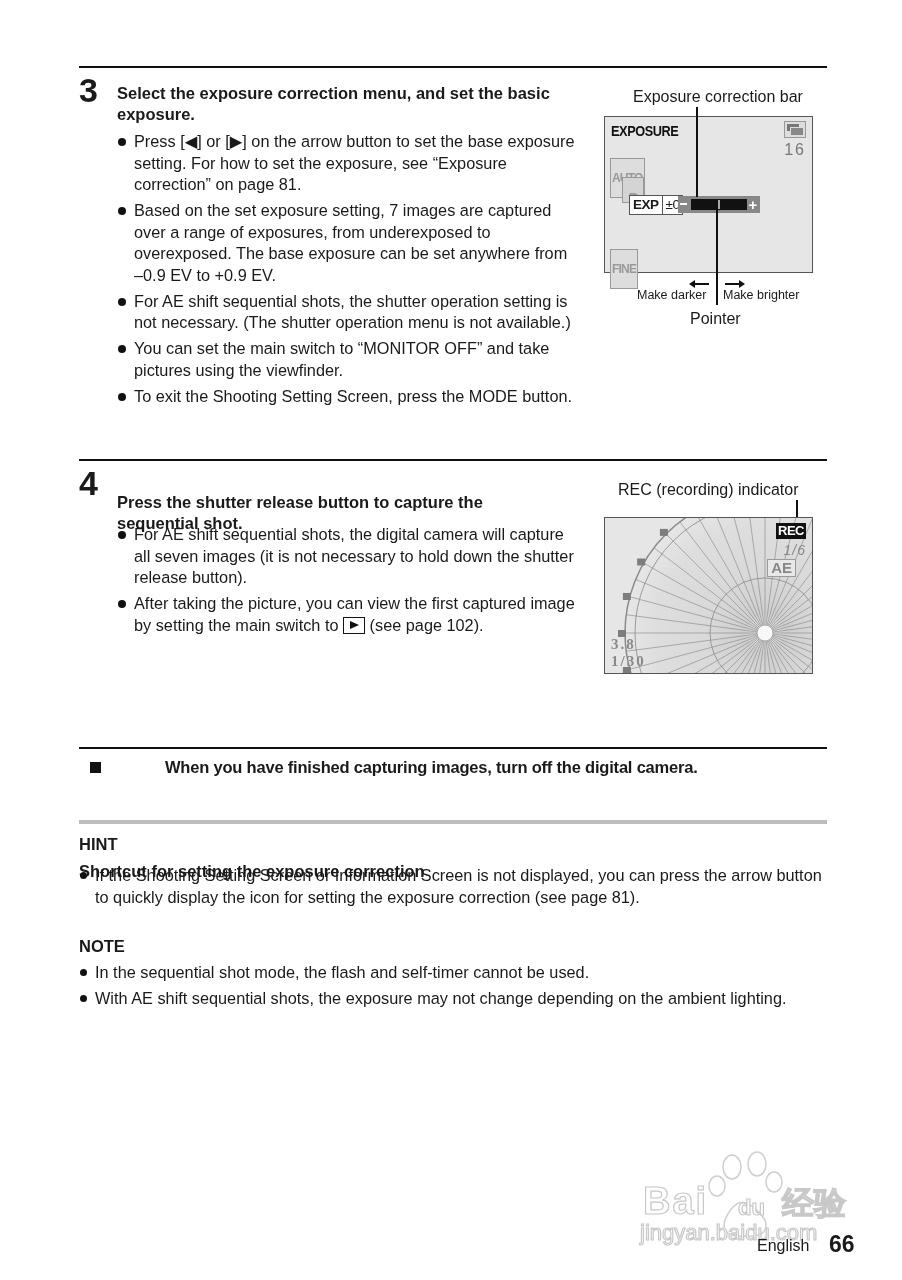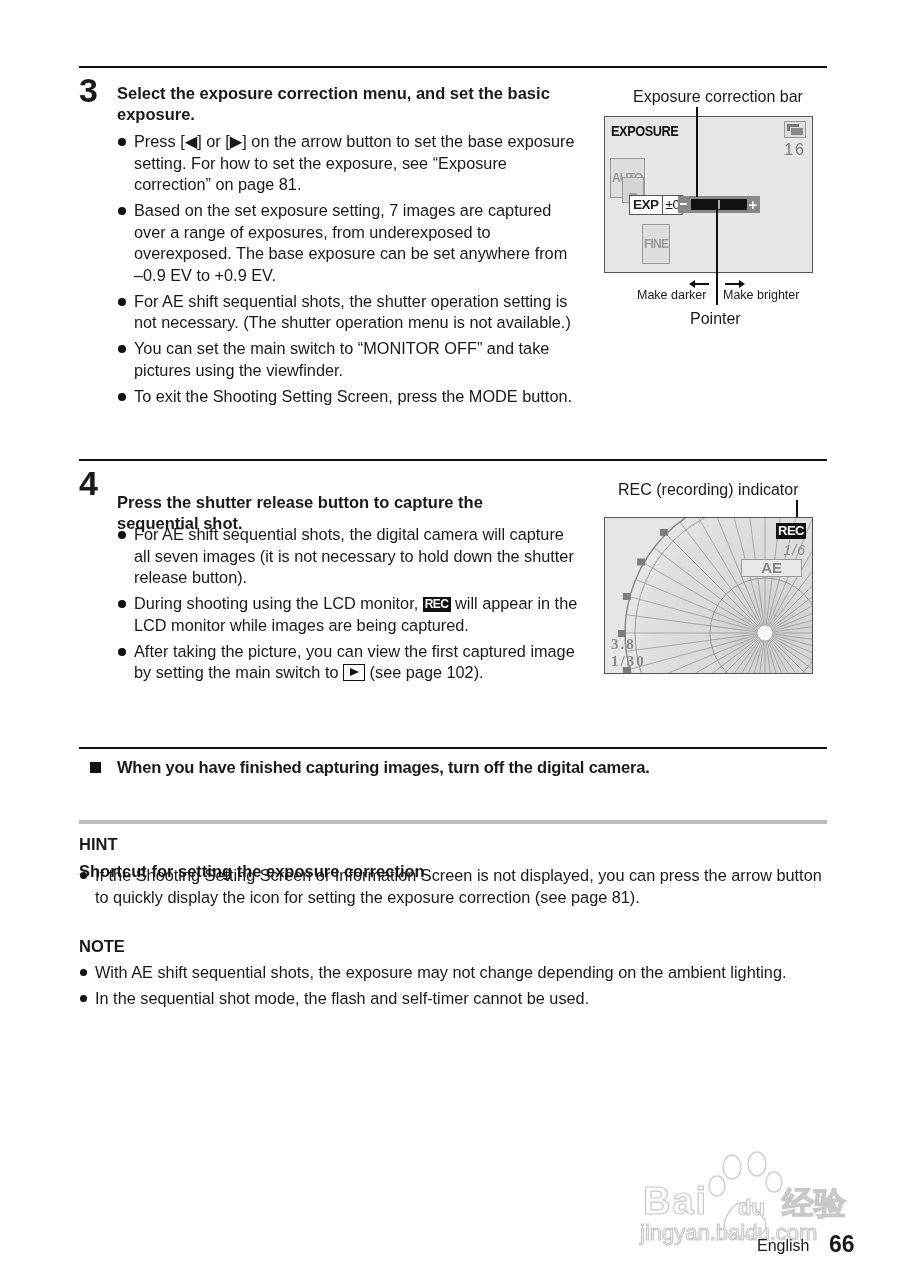--- a/index.html
+++ b/index.html
@@ -23,46 +23,46 @@
   .fig-label { position: absolute; font-size: 16px; color: #1a1a1a; }
   .lcd1 { position: absolute; left: 604px; top: 116px; width: 209px; height: 157px; background: #e6e6e6; border: 1.5px solid #555; }
   .lcd1 .title { position: absolute; left: 6px; top: 5px; font-size: 15px; font-weight: bold; letter-spacing: -0.5px; transform: scaleX(0.85); transform-origin: left; color: #111; }
   .lcd1 .seq-icon { position: absolute; right: 6px; top: 4px; width: 22px; height: 17px; border: 1.5px solid #999; background: #ddd; }
   .lcd1 .seq-icon::before { content: ""; position: absolute; left: 2px; top: 2px; width: 12px; height: 7px; background: #777; }
   .lcd1 .seq-icon::after { content: ""; position: absolute; left: 5px; top: 5px; width: 12px; height: 7px; background: #888; border: 1px solid #ddd; }
   .lcd1 .count { position: absolute; right: 6px; top: 24px; font-size: 16px; color: #777; letter-spacing: 2px; }
   .badge { position: absolute; border: 1.5px solid #999; color: #999; font-weight: bold; font-size: 12px; line-height: 14px; padding: 12px 1px; background: #ddd; letter-spacing: -0.8px; }
   .badge.auto { left: 5px; top: 41px; }
   .badge.p { left: 17px; top: 60px; width: 22px; height: 18px; text-align: center; font-size: 14px; line-height: 16px; background: #d4d4d4; }
-  .badge.fine { left: 5px; top: 107px; margin-left: 32px; }
+  .badge.fine { left: 5px; top: 132px; }
   .exp-box { position: absolute; left: 24px; top: 78px; height: 20px; display: flex; background: #fff; border: 1.5px solid #555; }
   .exp-box span { font-size: 13.5px; font-weight: bold; line-height: 17px; padding: 0 3px; letter-spacing: -0.5px; }
   .exp-box .sep { border-left: 1.5px solid #555; font-weight: normal; }
   .bar { position: absolute; left: 73px; top: 79px; width: 82px; height: 17px; background: #888; }
   .bar .minus { position: absolute; left: 2px; top: 7px; width: 7px; height: 2px; background: #fff; }
   .bar .plus { position: absolute; right: 2px; top: 2px; width: 10px; height: 13px; color: #fff; font-weight: bold; font-size: 15px; line-height: 13px; text-align: center; }
   .bar .track { position: absolute; left: 13px; top: 3px; width: 56px; height: 11px; background: #111; }
   .bar .ptr { position: absolute; left: 28px; top: 1px; width: 2px; height: 9px; background: #aaa; }
   .leader { position: absolute; width: 2px; background: #111; }
   .small-label { position: absolute; font-size: 12.5px; color: #1a1a1a; }
   .arrow-l, .arrow-r { position: absolute; top: 283px; width: 16px; height: 2px; background: #111; }
   .arrow-l::before { content: ""; position: absolute; left: -4px; top: -3px; border-right: 6px solid #111; border-top: 4px solid transparent; border-bottom: 4px solid transparent; }
   .arrow-r::after { content: ""; position: absolute; right: -4px; top: -3px; border-left: 6px solid #111; border-top: 4px solid transparent; border-bottom: 4px solid transparent; }
 
   
   .lcd2 { position: absolute; left: 604px; top: 517px; width: 209px; height: 157px; border: 1.5px solid #555; overflow: hidden;
           background: radial-gradient(circle at 160px 115px, #f4f4f4 0px, #cfcfcf 20px, #d9d9d9 60px, #dedede 110px, #e6e6e6 140px); }
   .lcd2 svg { position: absolute; left: 0; top: 0; }
   .lcd2 .rec { position: absolute; right: 6px; top: 5px; background: #111; color: #fff; font-weight: bold; font-size: 13px; line-height: 16px; padding: 0 2px; letter-spacing: -0.5px; }
   .lcd2 .frame { position: absolute; right: 6px; top: 24px; color: #8a8a8a; font-size: 14px; font-style: italic; letter-spacing: 1px; }
-  .lcd2 .ae { position: absolute; right: 10px; top: 41px; border: 1.5px solid #999; color: #888; background: #e8e8e8; font-weight: bold; font-size: 15px; line-height: 16px; padding: 0 19px; }
+  .lcd2 .ae { position: absolute; right: 16px; top: 41px; border: 1.5px solid #999; color: #888; background: #e8e8e8; font-weight: bold; font-size: 15px; line-height: 16px; padding: 0 3px; }
   .lcd2 .fnum { position: absolute; left: 6px; top: 118px; color: #8a8a8a; font-weight: bold; font-size: 15px; line-height: 17px; letter-spacing: 2px; font-family: Liberation Serif, serif; }
 
   
-  .finish { position: absolute; left: 90px; top: 758px; display: flex; align-items: center; }
+  .finish { position: absolute; left: 90px; top: 758px; display: flex; align-items: center; gap: 48px; }
   .finish .sq { width: 11px; height: 11px; background: #111; margin-right: 16px; }
   .finish .txt { font-size: 16.5px; font-weight: bold; letter-spacing: -0.2px; }
 
   .sec-head { position: absolute; left: 79px; font-size: 16.5px; font-weight: bold; }
   .sub-head { position: absolute; left: 79px; font-size: 16.5px; font-weight: bold; }
   .notes { position: absolute; left: 79px; width: 760px; list-style: none; }
   .notes li { position: relative; padding-left: 16px; font-size: 16.3px; line-height: 21.5px; margin-bottom: 4.5px; }
   .notes li::before { content: ""; position: absolute; left: 1px; top: 7px; width: 7px; height: 7px; border-radius: 50%; background: #111; }
 
   .watermark { position: absolute; left: 640px; top: 1150px; width: 220px; height: 95px; }
@@ -110,21 +110,20 @@
 <div class="arrow-r" style="left:725px"></div>
 <div class="small-label" style="left:637px; top:288px">Make darker</div>
 <div class="small-label" style="left:723px; top:288px">Make brighter</div>
 <div class="fig-label" style="left:690px; top:310px">Pointer</div>
 
 <div class="rule" style="top:459px"></div>
 <div class="step-num" style="top:466px">4</div>
 <div class="step-title" style="top:492px; width:420px">Press the shutter release button to capture the sequential shot.</div>
 <ul class="bullets" style="top:524px">
   <li>For AE shift sequential shots, the digital camera will capture all seven images (it is not necessary to hold down the shutter release button).</li>
-  <li><span>During shooting using the LCD monitor, </span><span class="inline-rec">REC</span><span> will appear in the LCD monitor while images are being captured.</span></li>
   <li><span>After taking the picture, you can view the first captured image by setting the main switch to </span><span class="inline-play"></span><span> (see page 102).</span></li>
 </ul>
 
 <div class="fig-label" style="left:618px; top:481px">REC (recording) indicator</div>
 <div class="leader" style="left:796px; top:500px; height:22px"></div>
 <div class="lcd2">
   <svg width="209" height="157" id="wheel">
       <circle cx="160" cy="115" r="140" fill="none" stroke="#8a8a8a" stroke-width="1.5"></circle>
       <circle cx="160" cy="115" r="130" fill="none" stroke="#9a9a9a" stroke-width="1"></circle>
       <circle cx="160" cy="115" r="55" fill="none" stroke="#999" stroke-width="1"></circle>
@@ -218,22 +217,22 @@
 </div>
 
 <div class="rule gray" style="top:820px"></div>
 <div class="sec-head" style="top:835px">HINT</div>
 <div class="sub-head" style="top:862px">Shortcut for setting the exposure correction</div>
 <ul class="notes" style="top:865px">
   <li>If the Shooting Setting Screen or Information Screen is not displayed, you can press the arrow button to quickly display the icon for setting the exposure correction (see page 81).</li>
 </ul>
 <div class="sec-head" style="top:937px">NOTE</div>
 <ul class="notes" style="top:962px">
+  <li>In the sequential shot mode, the flash and self-timer cannot be used.</li>
   <li>With AE shift sequential shots, the exposure may not change depending on the ambient lighting.</li>
-  <li>In the sequential shot mode, the flash and self-timer cannot be used.</li>
 </ul>
 
 <div class="watermark">
   <svg width="220" height="95" style="position:absolute;left:0;top:0">
     <g fill="#fff" stroke="#cfcfcf" stroke-width="1.5">
       <ellipse cx="92" cy="17" rx="9" ry="12"></ellipse>
       <ellipse cx="117" cy="14" rx="9" ry="12"></ellipse>
       <ellipse cx="77" cy="36" rx="8" ry="10"></ellipse>
       <ellipse cx="134" cy="32" rx="8" ry="10"></ellipse>
       <path d="M85 70 Q100 35 125 70 Q130 88 105 86 Q80 88 85 70Z"></path>

